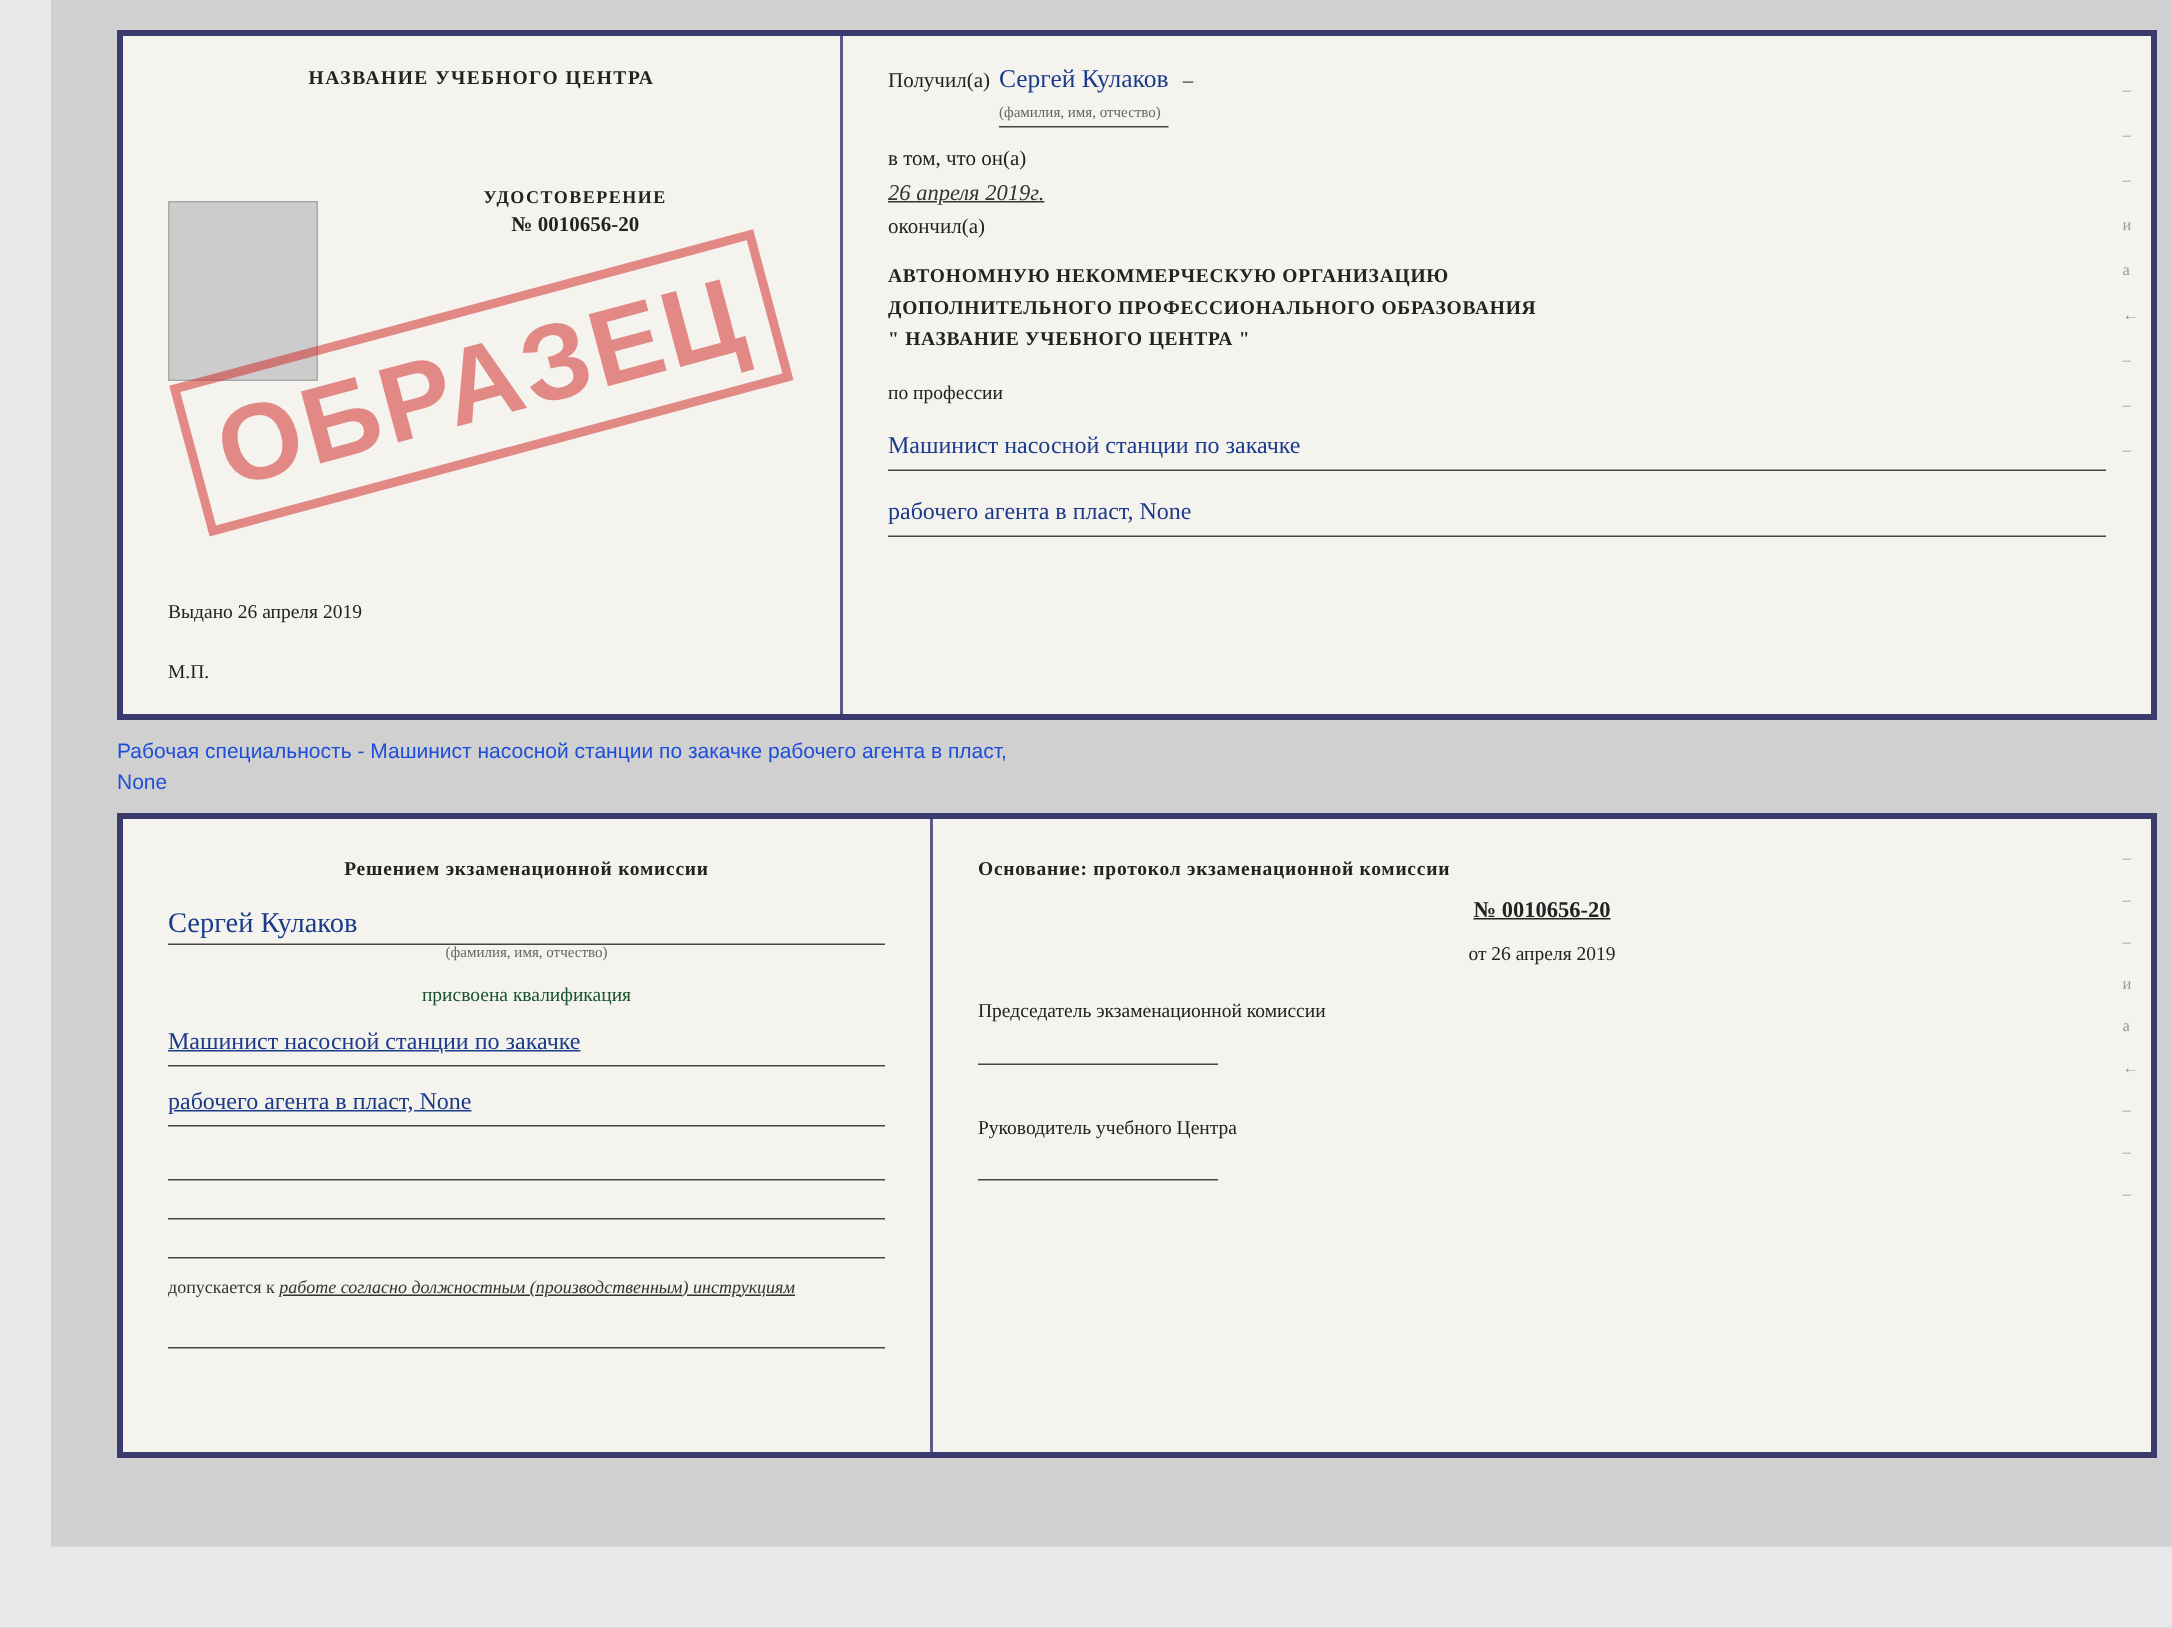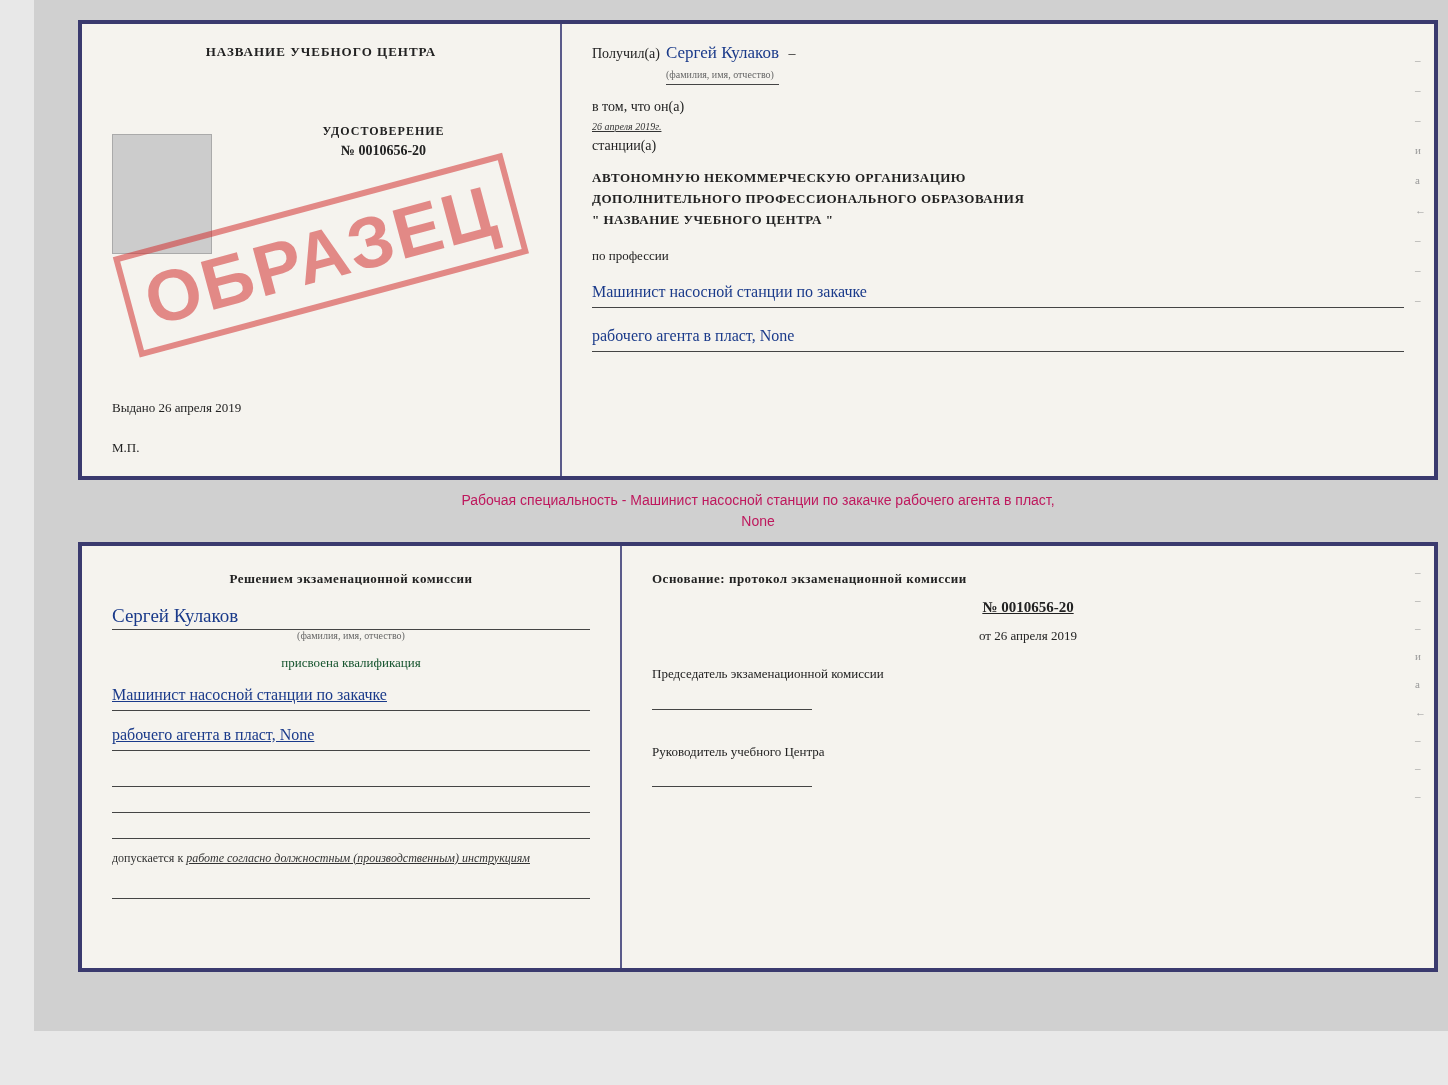--- a/index.html
+++ b/index.html
@@ -162,21 +162,21 @@
       color: #222;
       display: flex;
       align-items: baseline;
       gap: 6px;
       flex-direction: column;
     }
 
     .date-line .handwritten-date {
       font-family: Georgia, serif;
       font-style: italic;
-      font-size: 10px;
+      font-size: 15px;
       color: #333;
       text-decoration: underline;
     }
 
     .org-block {
       font-size: 13px;
       text-align: left;
       line-height: 1.6;
       text-transform: uppercase;
       letter-spacing: 0.5px;
@@ -206,25 +206,24 @@
       display: flex;
       flex-direction: column;
       gap: 18px;
       font-size: 11px;
       color: #999;
     }
 
     
     .caption-text {
       font-size: 14px;
-      color: #be185d;
+      color: #1d4ed8;
       width: 1360px;
       line-height: 1.5;
       font-family: Arial, sans-serif;
-      text-align: center;
     }
 
     
     .doc-bottom {
       width: 1360px;
       height: 430px;
       background: #f5f3ee;
       border: 4px solid #3a3a6e;
       display: flex;
       flex-direction: row;
@@ -398,21 +397,21 @@
         <span class="handwritten">
           <span>Сергей Кулаков</span><br>
           <span class="small-hint">(фамилия, имя, отчество)</span>
         </span>
         <span>&nbsp;–</span>
       </div>
 
       <div class="date-line">
         <span>в том, что он(а)</span>
         <span class="handwritten-date">26 апреля 2019г.</span>
-        <span>станции(а)</span>
+        <span>окончил(а)</span>
       </div>
 
       <div class="org-block">
         <div>АВТОНОМНУЮ НЕКОММЕРЧЕСКУЮ ОРГАНИЗАЦИЮ</div>
         <div>ДОПОЛНИТЕЛЬНОГО ПРОФЕССИОНАЛЬНОГО ОБРАЗОВАНИЯ</div>
         <div>"  НАЗВАНИЕ УЧЕБНОГО ЦЕНТРА  "</div>
       </div>
 
       <div class="profession-label">по профессии</div>
       <span class="profession-handwritten">Машинист насосной станции по закачке</span>

